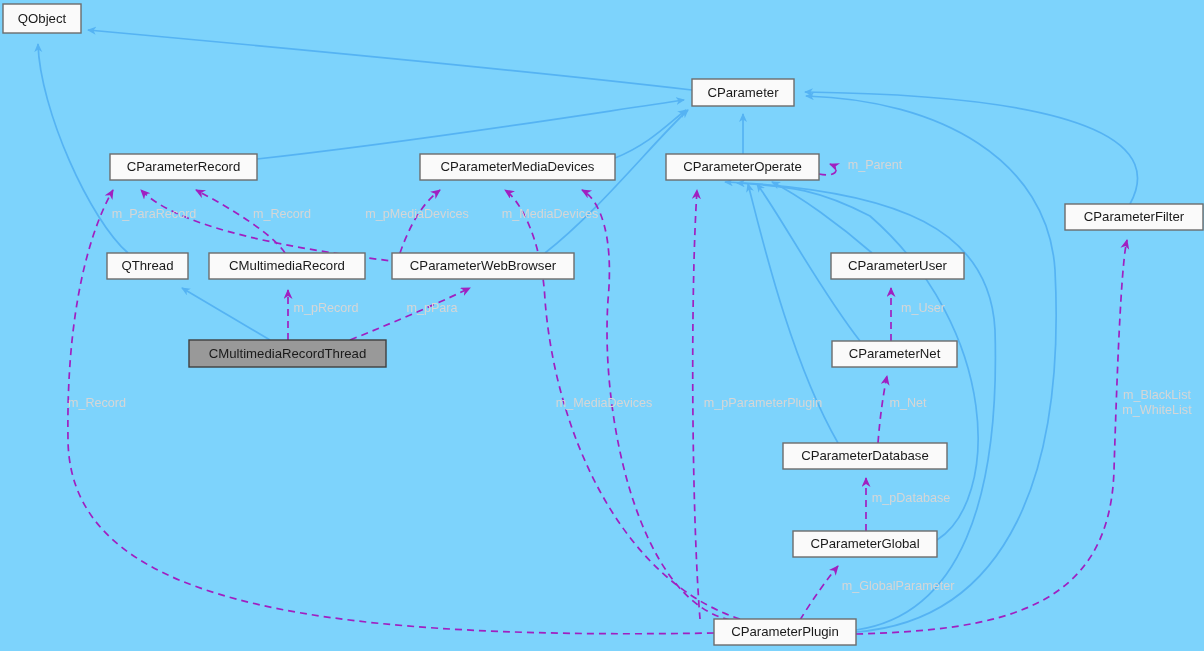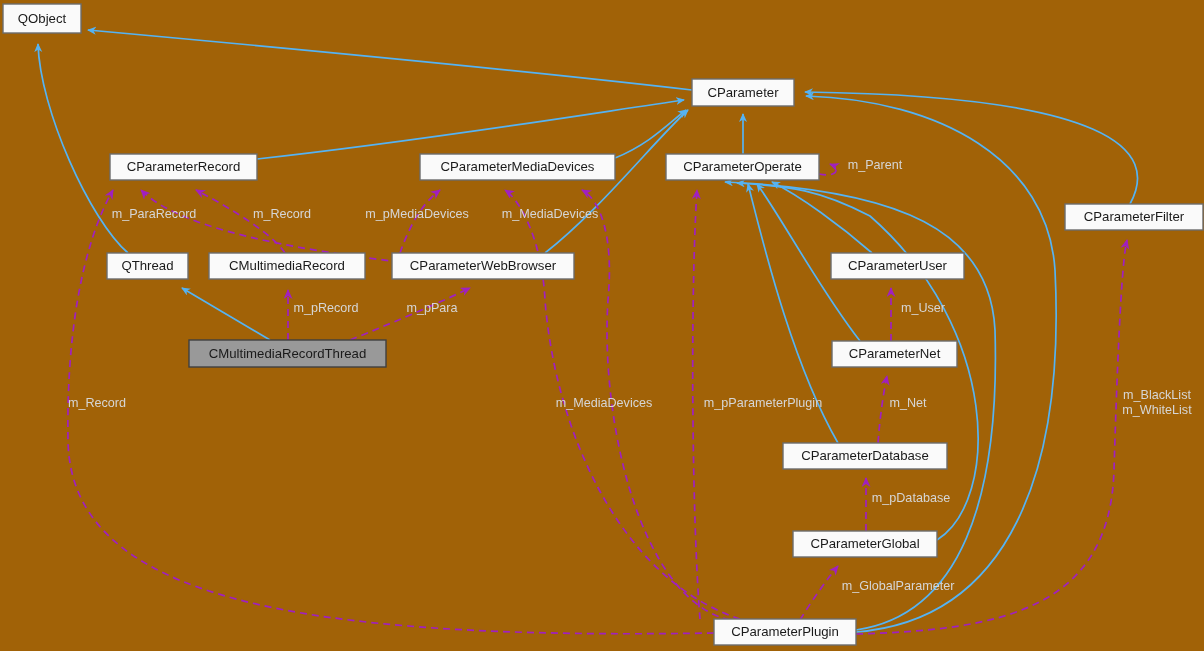--- a/index.html
+++ b/index.html
@@ -4,21 +4,21 @@
 <style>
   html, body {
     margin: 0;
     padding: 0;
     background: #000000;
   }
   #diagram-root {
     position: relative;
     width: 1204px;
     height: 651px;
-    background: #a16207;
+    background: #7dd3fc;
     overflow: hidden;
     font-family: "Liberation Sans", sans-serif;
   }
   svg#graph {
     position: absolute;
     left: 0;
     top: 0;
     width: 1204px;
     height: 651px;
     display: block;

